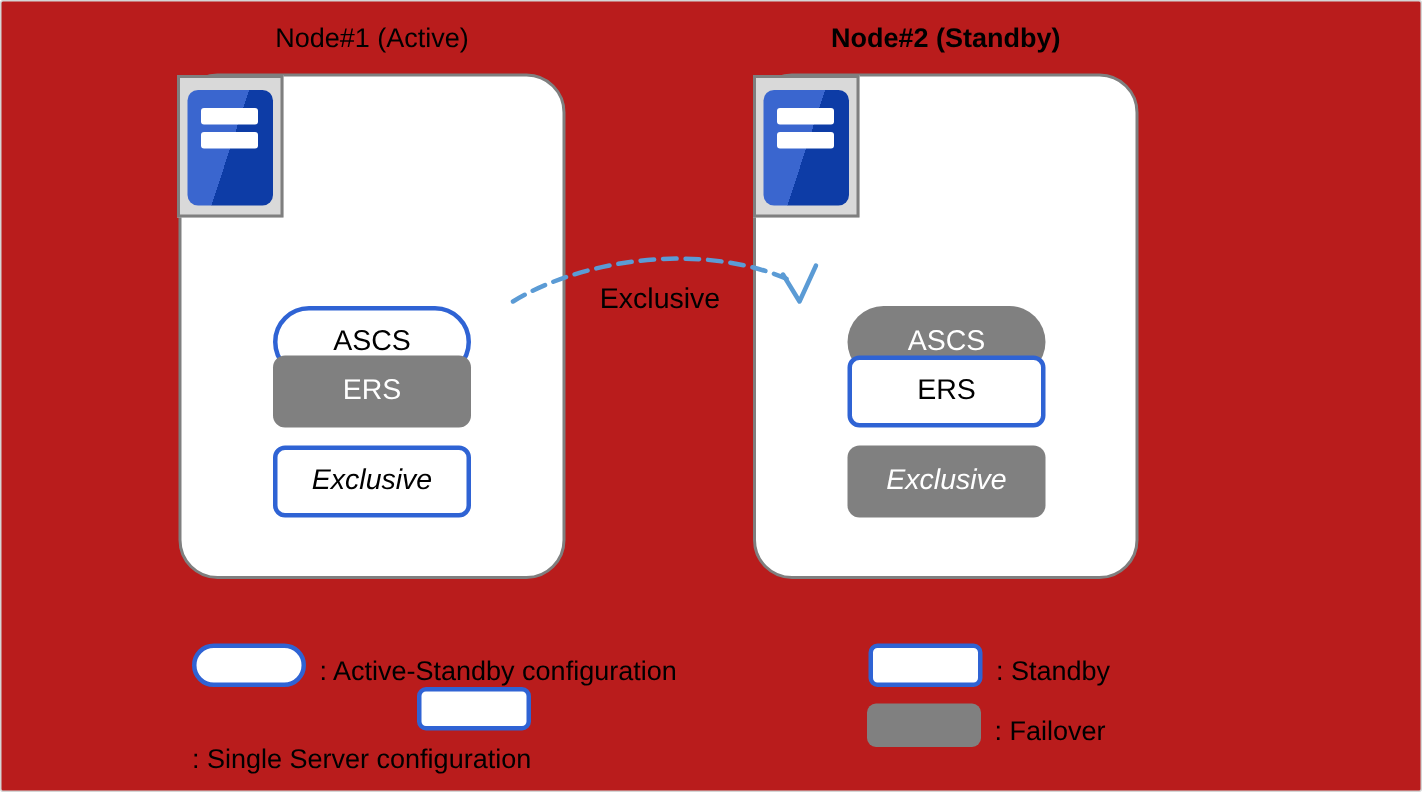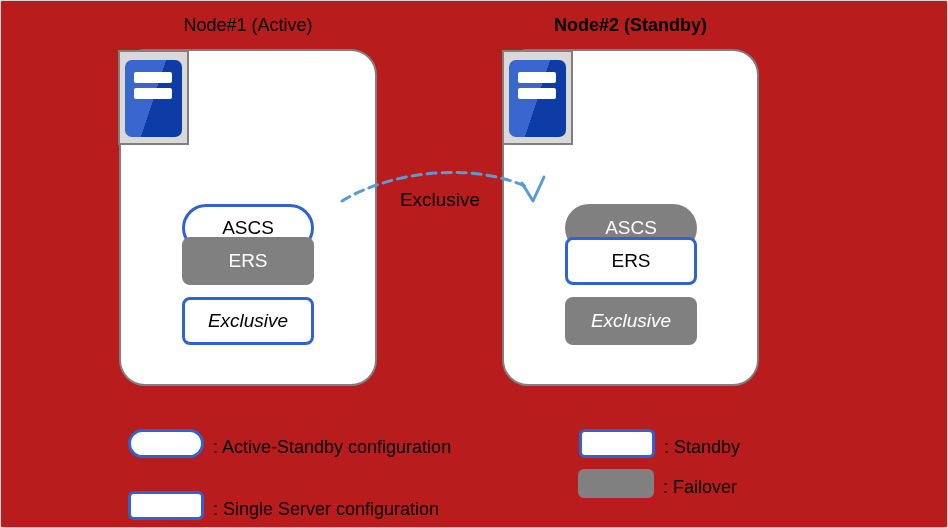--- a/index.html
+++ b/index.html
@@ -138,21 +138,21 @@
   }
 
   
   .legend-entry {
     position: absolute;
     display: flex;
     align-items: flex-end;
     gap: 9px;
   }
   .legend-entry.e1 { left: 127px; top: 428px; }
-  .legend-entry.e2 { left: 127px; top: 490px; }
+  .legend-entry.e2 { left: 127px; top: 457px; flex-direction: column; }
   .legend-entry.e3 { left: 578px; top: 428px; }
   .legend-entry.e4 { left: 577px; top: 468px; }
   .swatch {
     width: 76px;
     height: 29px;
     box-sizing: border-box;
     flex: none;
   }
   .swatch.pill-active {
     border: 3px solid #2f63d4;

